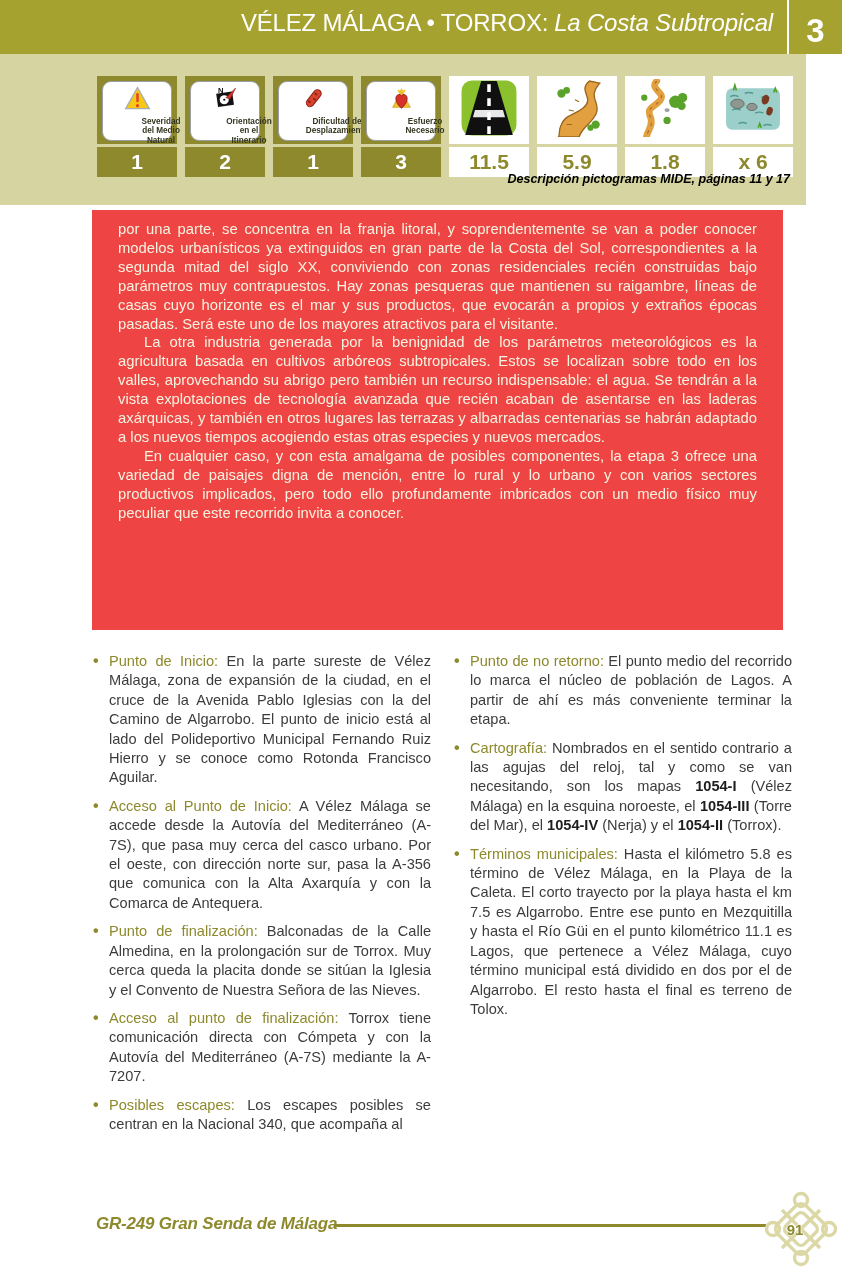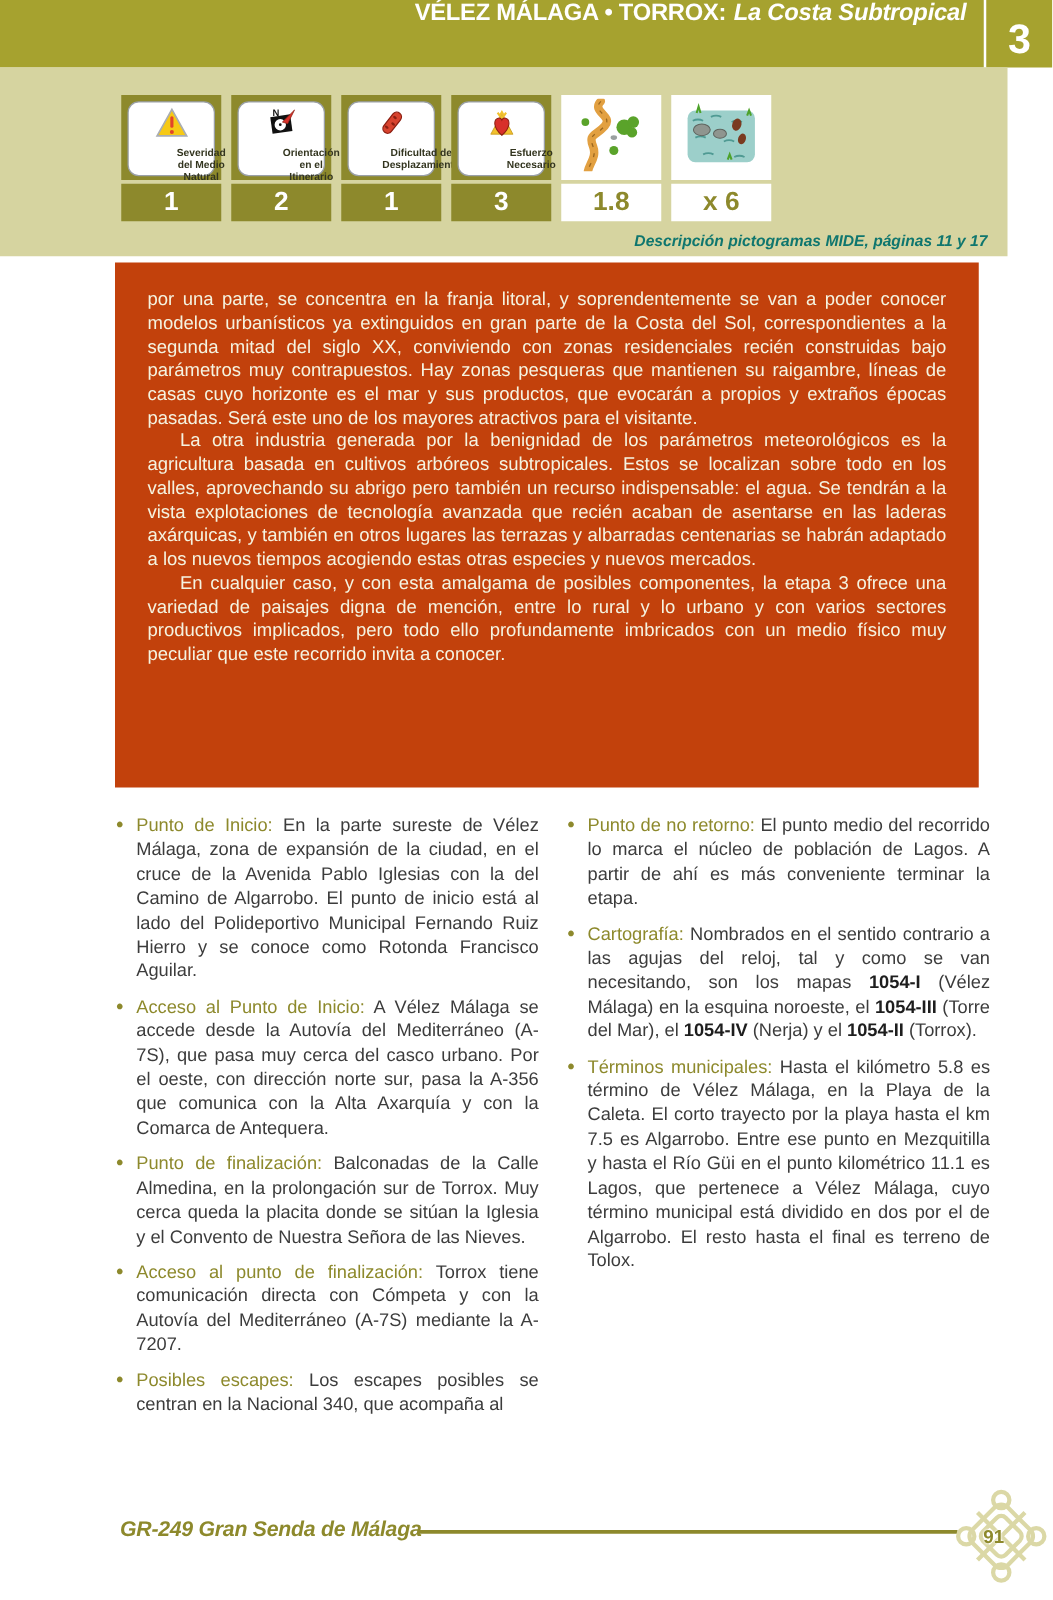--- a/index.html
+++ b/index.html
@@ -3,22 +3,22 @@
 <meta charset="utf-8">
 <style>
   * { margin:0; padding:0; box-sizing:border-box; }
   html,body { width:842px; height:1280px; background:#ffffff;
               font-family:"Liberation Sans", sans-serif; }
   #page { position:relative; width:842px; height:1280px; background:#fff; overflow:hidden; }
 
   
   .header-band { position:absolute; left:0; top:0; width:842px; height:54px; background:#a6a22f; }
   .header-inner { position:absolute; right:0; top:0; height:54px; display:flex; align-items:stretch; }
-  .header-title { display:flex; align-items:flex-start; padding:0 14px 8px 0; color:#fff;
-                  font-size:19px; font-weight:bold; white-space:nowrap; letter-spacing:-0.2px; }
+  .header-title { display:flex; align-items:center; padding:0 14px 8px 0; color:#fff;
+                  font-size:24px; font-weight:normal; white-space:nowrap; letter-spacing:-0.2px; }
   .header-title .it { font-style:italic; margin-left:6px; }
   .header-sep { width:2px; background:#fff; }
   .stage-num { width:53px; display:flex; align-items:flex-end; justify-content:center;
                color:#fff; font-size:33px; font-weight:bold; padding-bottom:4px; }
 
   
   .sage-panel { position:absolute; left:0; top:54px; width:806px; height:151px; background:#d6d4a0; }
   .cards { position:absolute; left:97px; top:22px; display:flex; gap:8px; }
   .card { width:80px; height:101px; display:flex; flex-direction:column; }
   .card-top { height:68px; position:relative; }
@@ -29,26 +29,26 @@
               align-items:center; justify-content:flex-start; padding-top:3px; }
   .icon-box svg { width:27px; height:27px; }
   .card-label { font-size:8.2px; line-height:9.3px; text-align:center; color:#33351f;
                 font-weight:bold; margin-top:1px;padding-left:48px; }
   .card-div { height:3px; background:#d6d4a0; }
   .card-val { height:30px; display:flex; align-items:center; justify-content:center;
               font-weight:bold; font-size:21px; }
   .card.olive .card-val { background:#8d892c; color:#fff; }
   .card.white .card-val { background:#fff; color:#8d892c; }
   .card.white .card-top svg { width:58px; height:58px; }
-  .mide-caption { position:absolute; right:16px; bottom:5px; color:#0f766e; font-weight:bold;
+  .mide-caption { position:absolute; right:16px; bottom:19px; color:#000000; font-weight:bold;
                   font-style:italic; font-size:12.5px; }
 
   
   .intro-block { position:absolute; left:92px; top:210px; width:691px; height:420px;
-                 background:#c2410c; padding:21px 26px 0 26px; overflow:hidden; }
+                 background:#ef4444; padding:10px 26px 0 26px; overflow:hidden; }
   .intro-block p { color:#f5f3e0; font-size:14.8px; line-height:18.9px; text-align:justify; }
   .intro-block p.indent { text-indent:26px; }
 
   
   .columns { position:absolute; left:92px; top:652px; width:700px; display:flex; gap:22px; }
   .col { width:339px; }
   .d-item { position:relative; padding-left:17px; margin-bottom:9px;
             font-size:14.6px; line-height:19.4px; text-align:justify; color:#3c3c3c; }
   .d-item .marker { position:absolute; left:1px; top:-1px; color:#8d892c; font-weight:bold; font-size:16px; }
   .d-item .hd { color:#8d892c; font-weight:normal; }
@@ -136,20 +136,46 @@
               <span><svg viewBox="0 0 32 32">
                   <path d="M5.5 26.5 L16 7 L26.5 26.5 Z" fill="#f2c12e" stroke="#c79a1d" stroke-width="0.8"></path>
                   <path d="M12 6 L14 9 L16 5.5 L18 9 L20 6" stroke="#f2c12e" stroke-width="2" fill="none"></path>
                   <path d="M16 27.5 C7.5 20.5 8 12.5 12.5 11.3 C15 10.8 16 13.2 16 13.2 C16 13.2 17 10.8 19.5 11.3 C24 12.5 24.5 20.5 16 27.5 Z" fill="#d8302a" stroke="#8c1f12" stroke-width="1"></path>
                 </svg></span>
               <div class="card-label">Esfuerzo Necesario</div>
             </div>
           </div>
           <div class="card-div"></div>
           <div class="card-val">3</div>
+        </div>
+        <div class="card white">
+          <div class="card-top">
+            <span><svg viewBox="0 0 56 56">
+                <rect x="1.5" y="1.5" width="53" height="53" rx="10" fill="#8bc12d"></rect>
+                <path d="M20.5 2 L35.5 2 L51 54 L5 54 Z" fill="#101010"></path>
+                <line x1="28" y1="5" x2="28" y2="53" stroke="#fff" stroke-width="3.4" stroke-dasharray="7.5 6"></line>
+                <path d="M14.5 30 L41.5 30 L43.5 37 L12.5 37 Z" fill="#fff" opacity="0.9"></path>
+              </svg></span>
+          </div>
+          <div class="card-div"></div>
+          <div class="card-val">11.5</div>
+        </div>
+        <div class="card white">
+          <div class="card-top">
+            <span><svg viewBox="0 0 56 56">
+                <path d="M40 2 C28 12 46 18 34 28 C24 36 16 34 12 46 C10 51 12 53 10 56 L30 56 C33 46 44 42 47 32 C50 21 38 18 50 4 Z" fill="#e2a041" stroke="#9a661f" stroke-width="1.3"></path>
+                <path d="M20 30 l5 1 M26 20 l4 2 M18 44 l5 0" stroke="#9a661f" stroke-width="1" fill="none"></path>
+                <circle cx="13" cy="14" r="4" fill="#5aa32a"></circle>
+                <circle cx="18" cy="11" r="3.2" fill="#5aa32a"></circle>
+                <circle cx="46" cy="44" r="4" fill="#5aa32a"></circle>
+                <circle cx="41" cy="47" r="3" fill="#5aa32a"></circle>
+              </svg></span>
+          </div>
+          <div class="card-div"></div>
+          <div class="card-val">5.9</div>
         </div>
         <div class="card white">
           <div class="card-top">
             <span><svg viewBox="0 0 56 56">
                 <path d="M20 2 C12 10 30 13 23 21 C16 29 10 27 14 37 C17 45 11 50 10 56" fill="none" stroke="#e2a041" stroke-width="6.5" stroke-linecap="round"></path>
                 <path d="M20 2 C12 10 30 13 23 21 C16 29 10 27 14 37 C17 45 11 50 10 56" fill="none" stroke="#9a661f" stroke-width="1" stroke-dasharray="3 5"></path>
                 <circle cx="38" cy="22" r="6" fill="#5aa32a"></circle>
                 <circle cx="45" cy="18" r="4.5" fill="#5aa32a"></circle>
                 <circle cx="44" cy="26" r="4" fill="#5aa32a"></circle>
                 <circle cx="30" cy="40" r="3.5" fill="#5aa32a"></circle>

